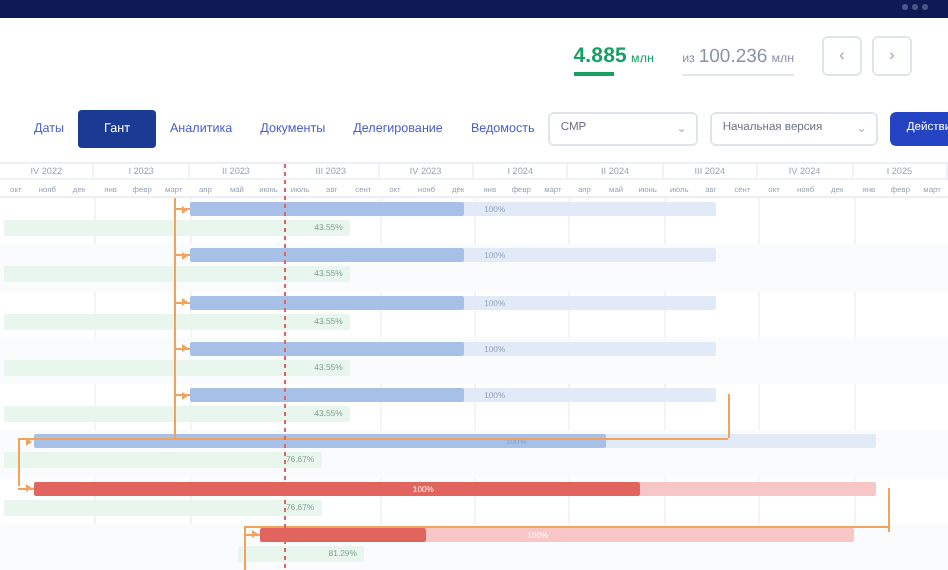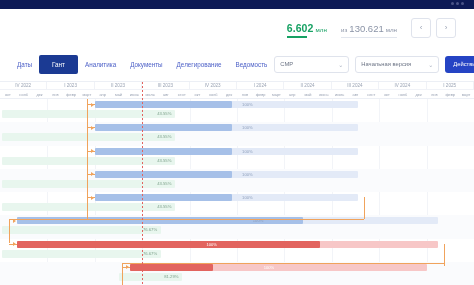--- a/index.html
+++ b/index.html
@@ -160,27 +160,27 @@
       <span></span>
       <span></span>
       <span></span>
     </div>
   </div>
 
   <div class="header">
     <div class="summary">
       <div class="sum-block">
         <div class="sum-main">
-          <span>6.602</span><span class="unit">млн</span>
+          <span>4.885</span><span class="unit">млн</span>
         </div>
         <div class="sum-rule-green"></div>
       </div>
       <div class="sum-block2">
         <div class="sum-sec">
-          <span class="pre">из</span><span>130.621</span><span class="unit">млн</span>
+          <span class="pre">из</span><span>100.236</span><span class="unit">млн</span>
         </div>
         <div class="sum-rule-gray"></div>
       </div>
       <div class="navbtns">
         <div class="navbtn">‹</div>
         <div class="navbtn">›</div>
       </div>
     </div>
   </div>
 

